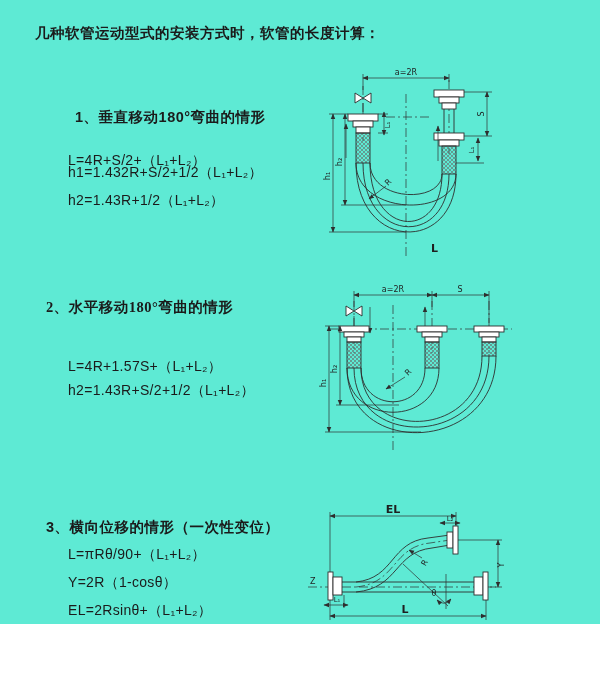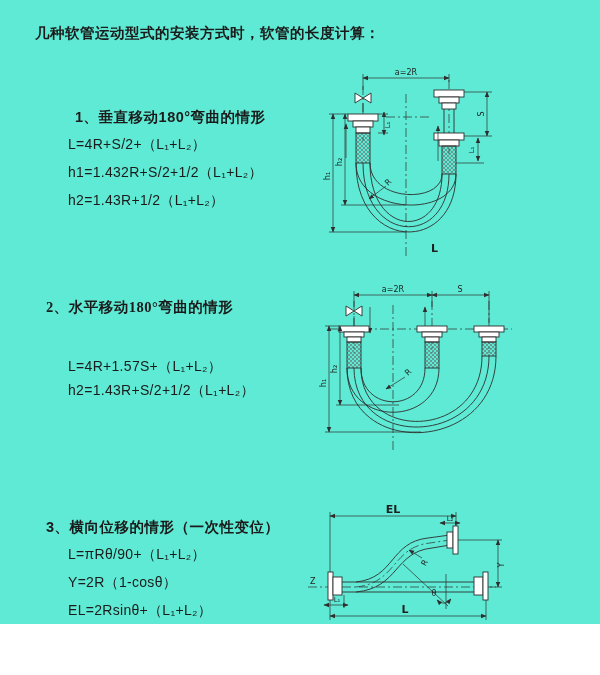--- a/index.html
+++ b/index.html
@@ -21,21 +21,21 @@
   .dtext-lg { font-size:11px; font-weight:bold; }
 </style>
 </head>
 <body>
 
 <div class="page">
 
   <div class="doc-title">几种软管运动型式的安装方式时，软管的长度计算：</div>
 
   <div class="sec-heading" style="left:46px; top:108px;margin-left:29px;">1、垂直移动180°弯曲的情形</div>
-  <div class="formula f-x" style="top:136px;text-align:right;">L=4R+S/2+（L₁+L₂）</div>
+  <div class="formula f-x" style="top:152px;text-align:right;">L=4R+S/2+（L₁+L₂）</div>
   <div class="formula f-x" style="top:164px;">h1=1.432R+S/2+1/2（L₁+L₂）</div>
   <div class="formula f-x" style="top:192px;">h2=1.43R+1/2（L₁+L₂）</div>
 
   <div class="sec-heading" style="left:46px; top:298px;font-family:Liberation Serif, serif;">2、水平移动180°弯曲的情形</div>
   <div class="formula f-x" style="top:326px;margin-top:32px;">L=4R+1.57S+（L₁+L₂）</div>
   <div class="formula f-x" style="top:382px;">h2=1.43R+S/2+1/2（L₁+L₂）</div>
 
   <div class="sec-heading" style="left:46px; top:518px;">3、横向位移的情形（一次性变位）</div>
   <div class="formula f-x" style="top:546px;">L=πRθ/90+（L₁+L₂）</div>
   <div class="formula f-x" style="top:574px;">Y=2R（1-cosθ）</div>

